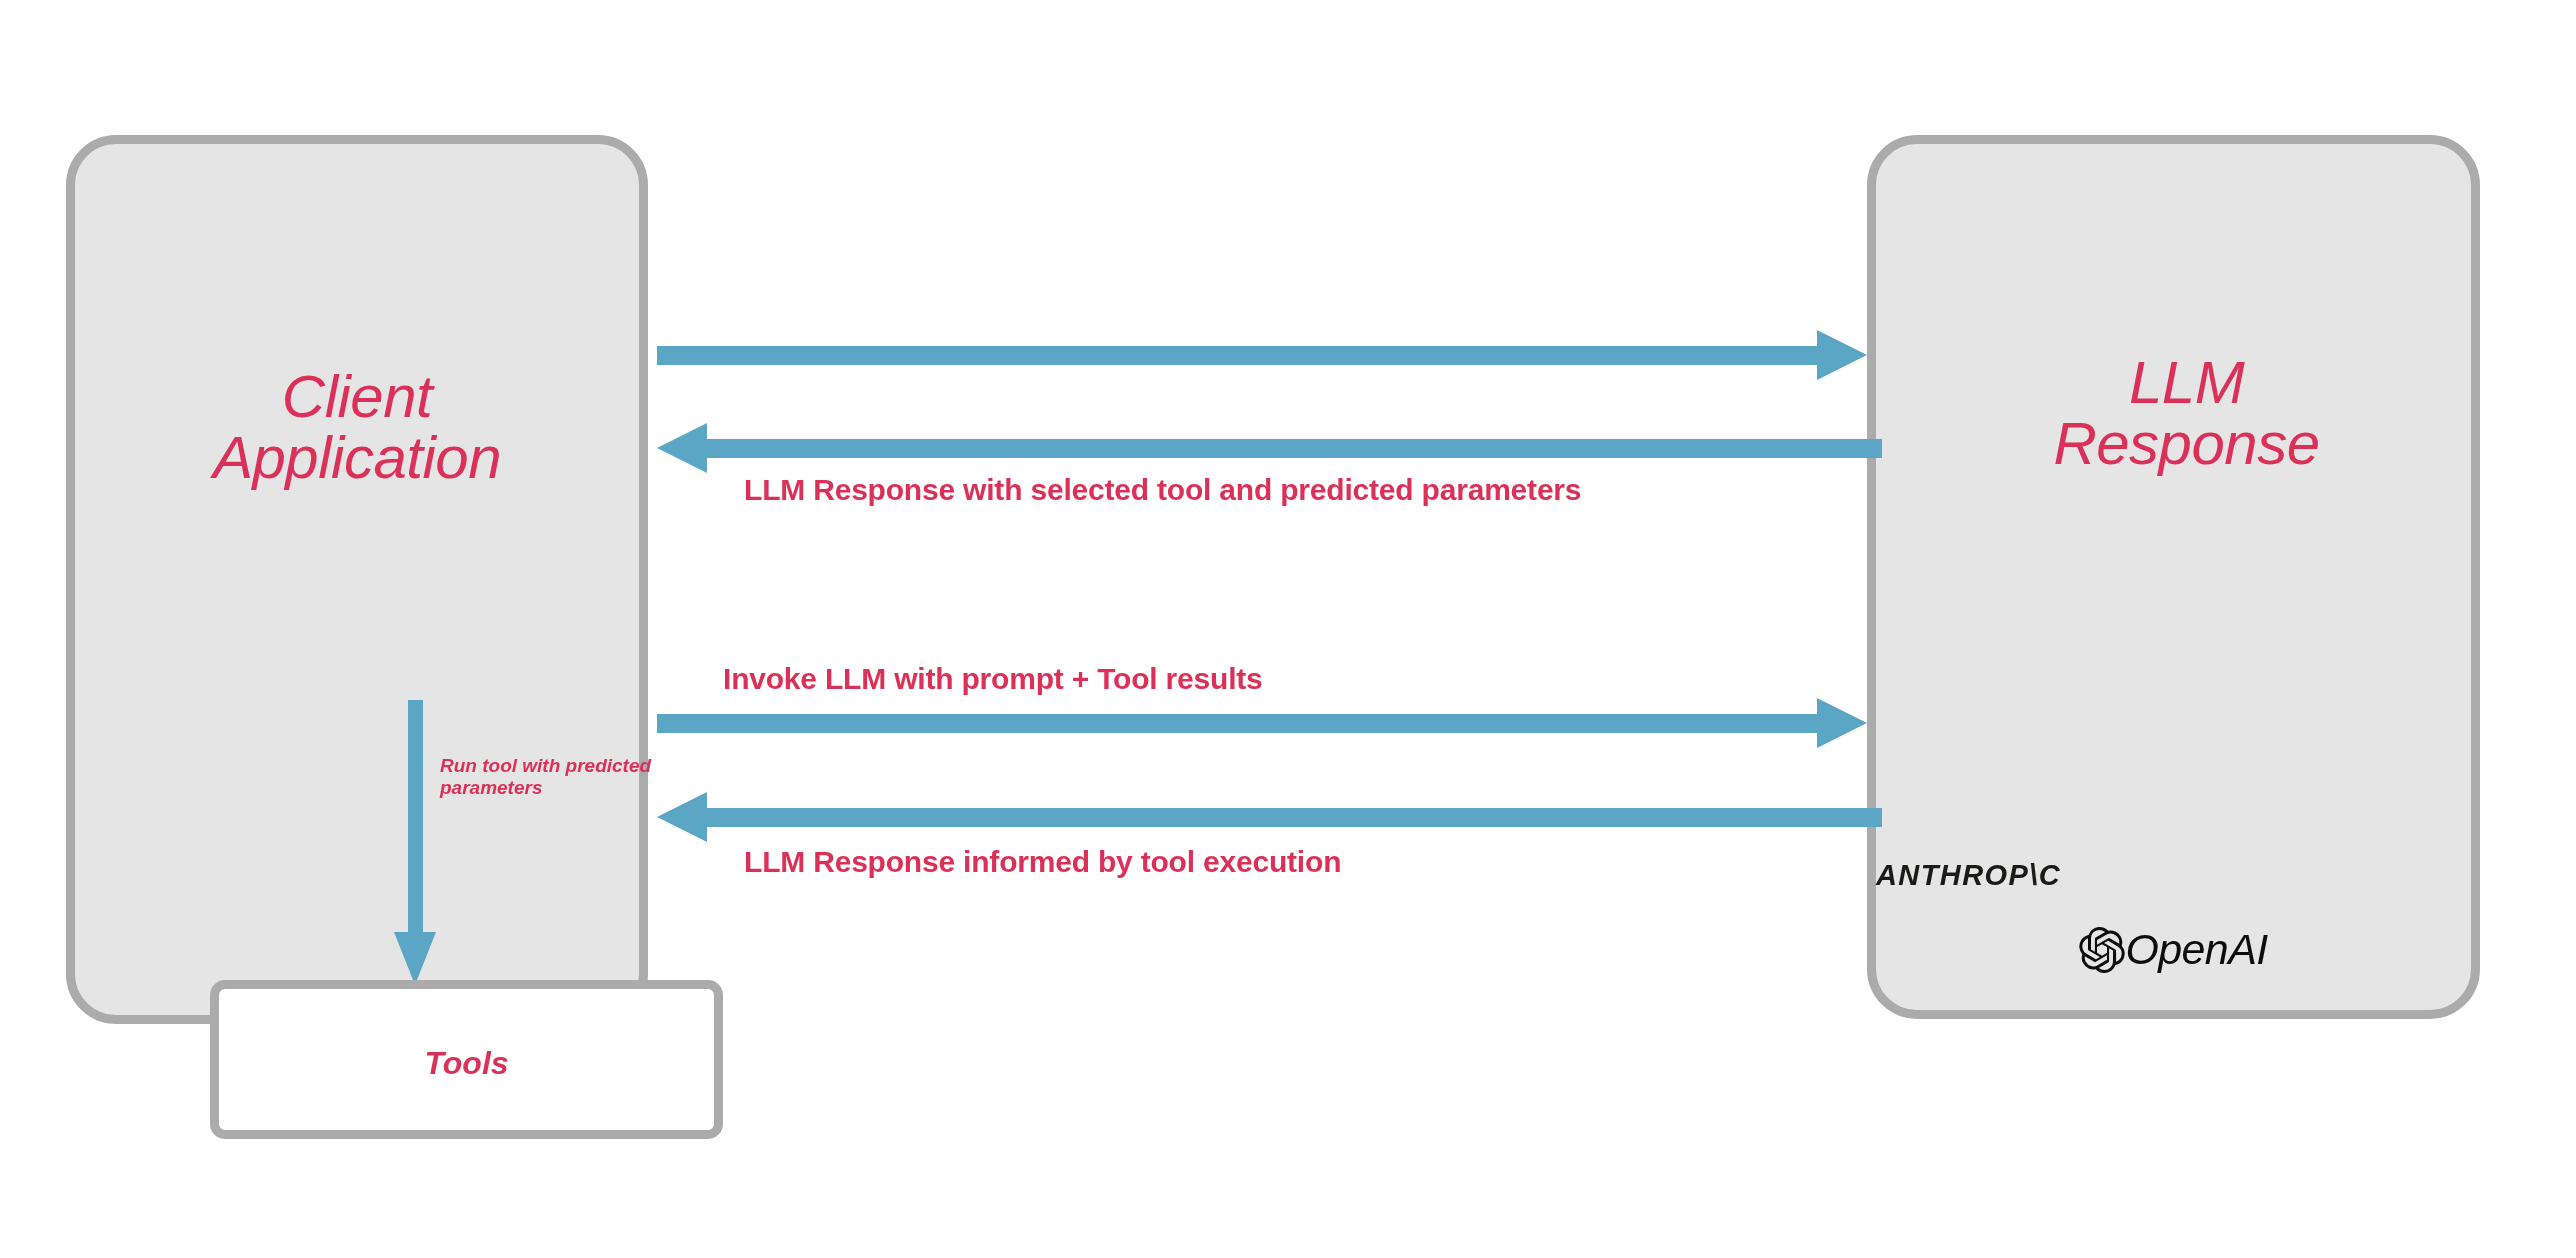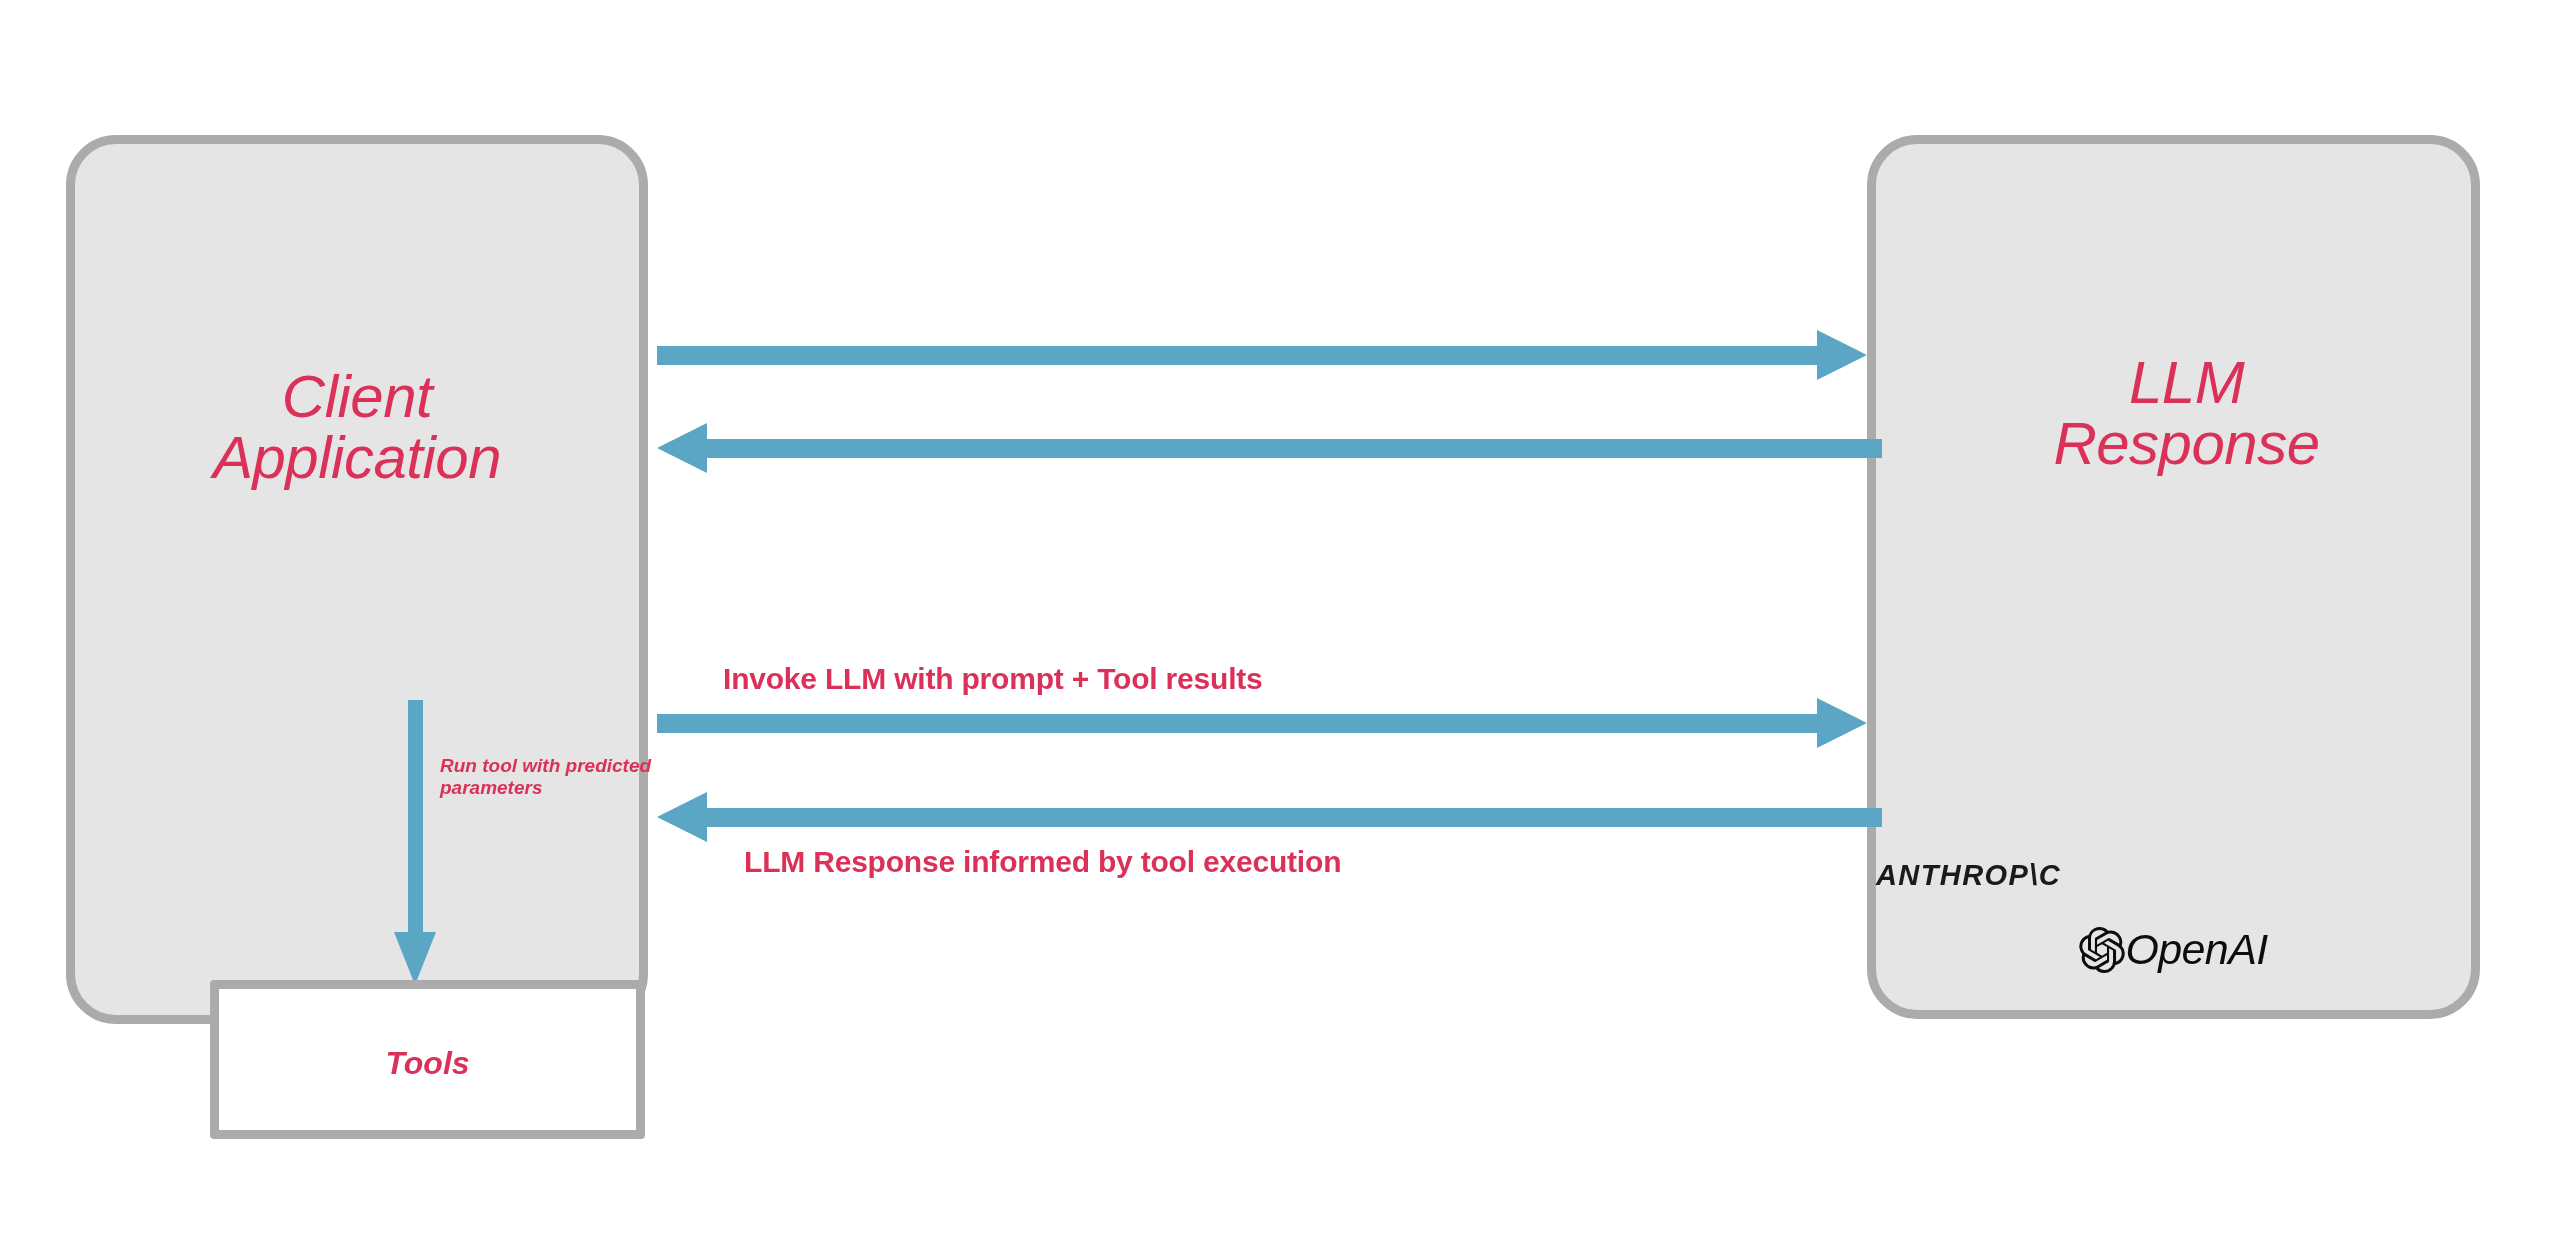--- a/index.html
+++ b/index.html
@@ -29,25 +29,25 @@
     background: #e5e5e5;
     font-style: italic;
   }
   #client-box  { left: 66px;   top: 135px; width: 582px; height: 889px; }
   #provider-box{ left: 1867px; top: 135px; width: 613px; height: 884px; }
 
   .tools-box {
     position: absolute;
     box-sizing: border-box;
     border: 9.7px solid #ABABAB;
-    border-radius: 4px;
+    border-radius: 15px;
     background: #ffffff;
     left: 135px;
     top: 836px;
-    width: 435px;
+    width: 513px;
     height: 159px;
   }
 
   
   .node-title {
     position: absolute;
     left: 0;
     width: 100%;
     text-align: center;
     color: #DB3159;
@@ -231,20 +231,21 @@
 
   <div class="h-arrow right" id="arrow-1">
     <div class="shaft"></div>
     <div class="head"></div>
   </div>
 
   <div class="h-arrow left" id="arrow-2">
     <div class="shaft"></div>
     <div class="head"></div>
   </div>
+  <div class="arrow-label" id="label-2">LLM Response with selected tool and predicted parameters</div>
 
   <div class="h-arrow right" id="arrow-3">
     <div class="shaft"></div>
     <div class="head"></div>
   </div>
   <div class="arrow-label" id="label-3">Invoke LLM with prompt + Tool results</div>
 
   <div class="h-arrow left" id="arrow-4">
     <div class="shaft"></div>
     <div class="head"></div>

